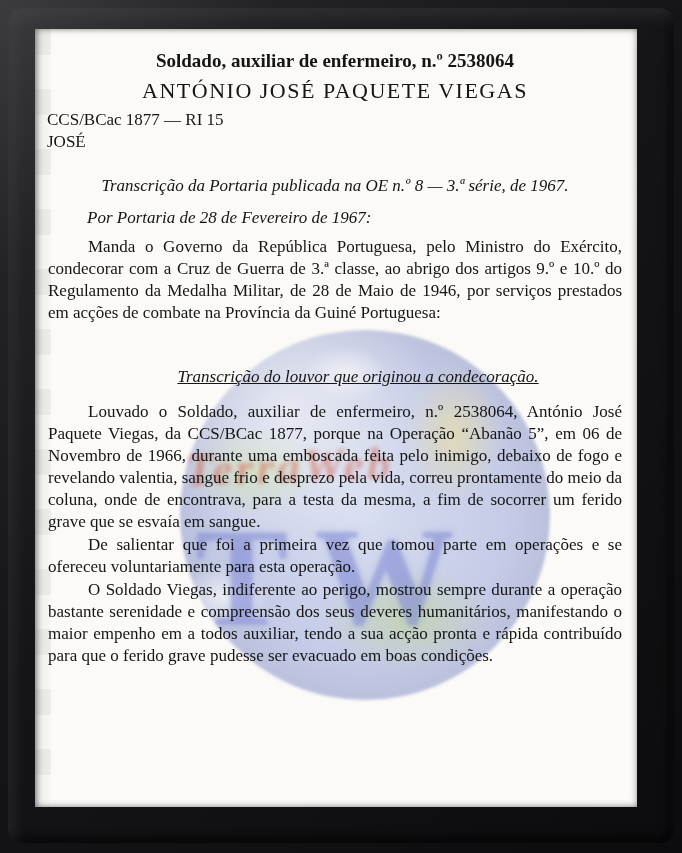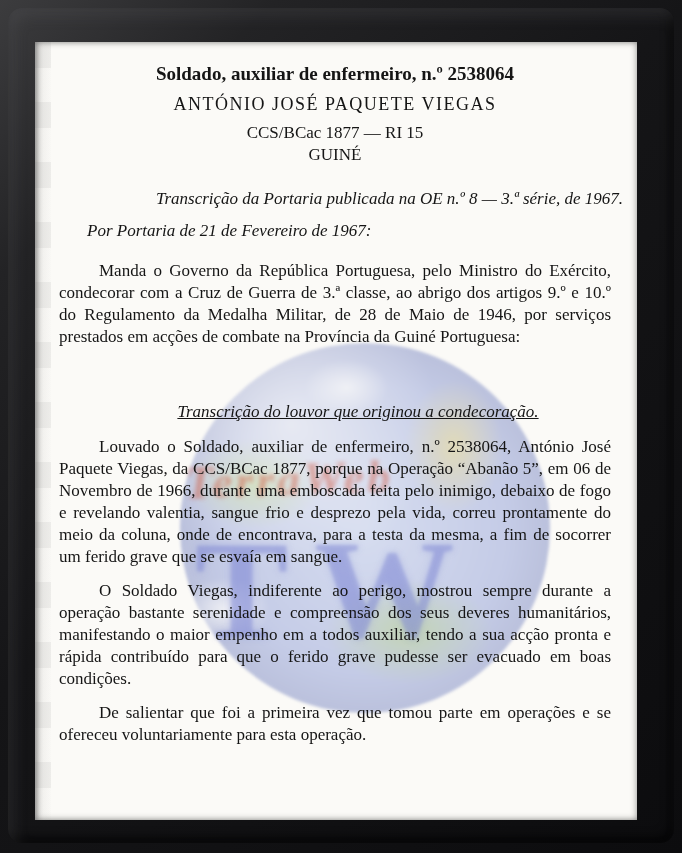--- a/index.html
+++ b/index.html
@@ -15,21 +15,21 @@
       linear-gradient(135deg, #3c3c3e 0%, #232325 18%, #151517 45%, #0c0c0e 100%);
   }
   .frame::after { 
     content: ""; position: absolute; right: 8px; bottom: 10px; left: 8px; top: 8px;
     border-radius: 14px;
     box-shadow: 6px 8px 14px rgba(90,90,95,0.25) inset, -4px -6px 10px rgba(0,0,0,0.6) inset;
     pointer-events: none;
   }
   .page {
     position: absolute;
-    left: 35px; top: 42px; width: 602px; height: 778px;
+    left: 35px; top: 29px; width: 602px; height: 778px;
     background: #fbfaf7;
     box-shadow: inset 0 0 7px rgba(0,0,0,0.40), inset 2px 0 4px rgba(0,0,0,0.18);
     overflow: hidden;
   }
   .scan-edge {
     position: absolute; left: 0; top: 0; bottom: 0; width: 16px;
     background:
       repeating-linear-gradient(to bottom, rgba(120,120,120,0.10) 0 26px, rgba(170,170,170,0.02) 26px 60px),
       linear-gradient(to right, rgba(70,70,70,0.16), rgba(120,120,120,0.05) 55%, rgba(0,0,0,0) 100%);
   }
@@ -69,33 +69,33 @@
     position: relative;
     padding: 20px 14px 0 12px;
     color: #151515;
     font-size: 17px; line-height: 22px;
   }
   .title {
     margin: 0 0 6px 0;
     font-size: 19px; font-weight: bold; text-align: center; line-height: 24px;
   }
   .soldier-name {
-    text-align: center; font-size: 18px; letter-spacing: 1.5px; line-height: 24px;
+    text-align: center; font-size: 22px; letter-spacing: 1.5px; line-height: 24px;
     margin-bottom: 6px;
   }
-  .unit-block { text-align: center; margin-top: 6px; line-height: 22px; }
+  .unit-block { text-align: left; margin-top: 6px; line-height: 22px; }
   .class-heading { margin-top: 16px; line-height: 22px; }
   .note1 {
-    margin-top: 22px; font-style: italic; text-align: right; line-height: 22px;
+    margin-top: 22px; font-style: italic; text-align: center; line-height: 22px;
   }
   .portaria-line {
     margin-top: 10px; font-style: italic; text-indent: 40px; line-height: 22px;
   }
   .para {
-    margin: 12px; text-align: justify; text-indent: 40px; line-height: 22px;
+    margin: 1px; text-align: justify; text-indent: 40px; line-height: 22px;
   }
   .para + .para { margin-top: 0; }
   .gap-small { height: 6px; }
   .gap-p2 { height: 6px; }
   .note2 {
     margin-top: 34px; margin-bottom: 12px;
     font-style: italic; text-align: center; padding-left: 46px; line-height: 24px; text-decoration: underline;
   }
 </style>
 </head>
@@ -113,38 +113,38 @@
     <div class="scan-edge"></div>
 
     <div class="content">
 
       <h1 class="title">Soldado, auxiliar de enfermeiro, n.º 2538064</h1>
 
       <div class="soldier-name">ANTÓNIO JOSÉ PAQUETE VIEGAS</div>
 
       <div class="unit-block">
         <div>CCS/BCac 1877 — RI 15</div>
-        <div>GUINÉ</div>
+        <div>JOSÉ</div>
       </div>
 
 
       <div class="note1">Transcrição da Portaria publicada na OE n.º 8 — 3.ª série, de 1967.</div>
 
-      <div class="portaria-line">Por Portaria de 21 de Fevereiro de 1967:</div>
+      <div class="portaria-line">Por Portaria de 28 de Fevereiro de 1967:</div>
 
       <div class="gap-small"></div>
 
       <p class="para">Manda o Governo da República Portuguesa, pelo Ministro do Exército, condecorar com a Cruz de Guerra de 3.ª classe, ao abrigo dos artigos 9.º e 10.º do Regulamento da Medalha Militar, de 28 de Maio de 1946, por serviços prestados em acções de combate na Província da Guiné Portuguesa:</p>
 
       <div class="gap-p2"></div>
 
 
       <div class="note2">
         <div>Transcrição do louvor que originou a condecoração.</div>
       </div>
 
       <p class="para">Louvado o Soldado, auxiliar de enfermeiro, n.º 2538064, António José Paquete Viegas, da CCS/BCac 1877, porque na Operação “Abanão 5”, em 06 de Novembro de 1966, durante uma emboscada feita pelo inimigo, debaixo de fogo e revelando valentia, sangue frio e desprezo pela vida, correu prontamente do meio da coluna, onde de encontrava, para a testa da mesma, a fim de socorrer um ferido grave que se esvaía em sangue.</p>
+      <p class="para">De salientar que foi a primeira vez que tomou parte em operações e se ofereceu voluntariamente para esta operação.</p>
       <p class="para">O Soldado Viegas, indiferente ao perigo, mostrou sempre durante a operação bastante serenidade e compreensão dos seus deveres humanitários, manifestando o maior empenho em a todos auxiliar, tendo a sua acção pronta e rápida contribuído para que o ferido grave pudesse ser evacuado em boas condições.</p>
-      <p class="para">De salientar que foi a primeira vez que tomou parte em operações e se ofereceu voluntariamente para esta operação.</p>
 
     </div>
   </div>
 </div>
 
 </body></html>

